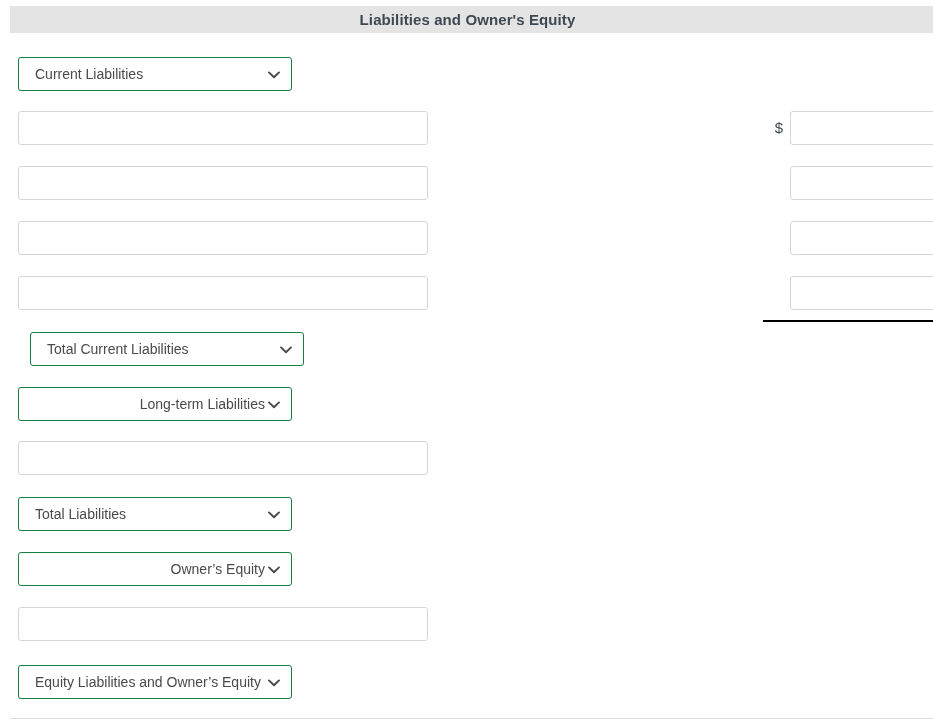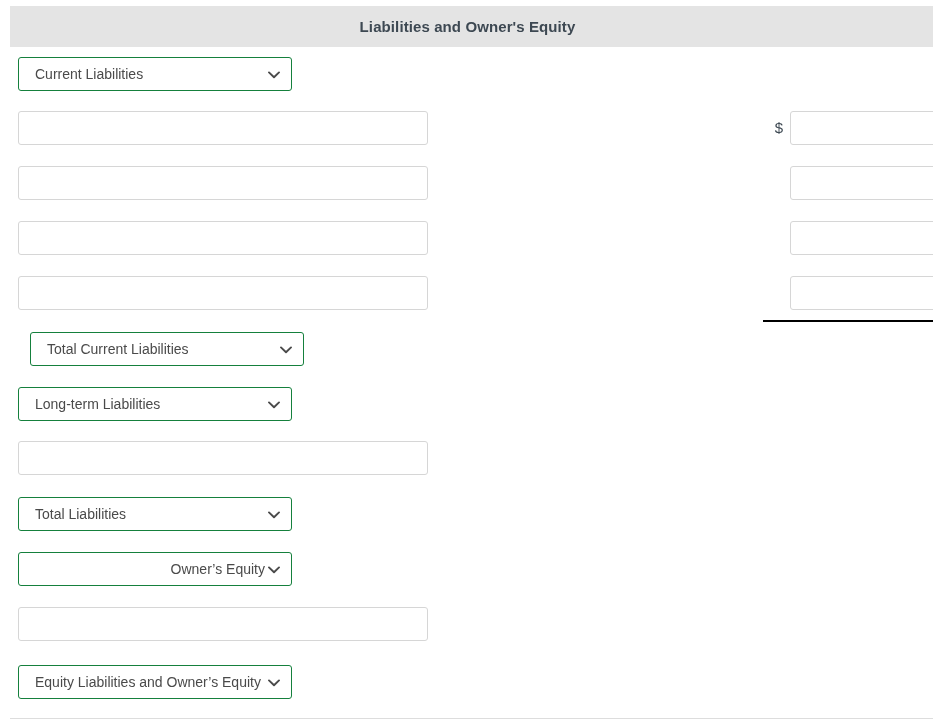--- a/index.html
+++ b/index.html
@@ -19,21 +19,21 @@
     overflow: hidden;
     background: #ffffff;
   }
 
   
   .header-band {
     position: absolute;
     left: 10px;
     top: 6px;
     width: 923px;
-    height: 41px;
+    height: 27px;
     background: #e4e4e4;
     display: flex;
     align-items: center;
     justify-content: center;
   }
   .header-title {
     font-size: 15px;
     font-weight: bold;
     color: #3d4852;
     letter-spacing: 0.1px;
@@ -191,21 +191,21 @@
       <div class="row" style="top: 332px; margin-left: 12px;">
         <div class="acct-select" role="combobox">
           <span class="sel-label">Total Current Liabilities</span>
           <span class="chev">
             <svg width="12" height="8" viewBox="0 0 12 8" aria-hidden="true">
               <path d="M1 1.4 L6 6.2 L11 1.4" fill="none" stroke="#4a4a4a" stroke-width="1.9" stroke-linecap="round" stroke-linejoin="round"></path>
             </svg>
           </span>
         </div>
       </div>
-      <div class="row" style="top: 387px;">
+      <div class="row" style="top: 387px; text-align: right;">
         <div class="acct-select" role="combobox">
           <span class="sel-label">Long-term Liabilities</span>
           <span class="chev">
             <svg width="12" height="8" viewBox="0 0 12 8" aria-hidden="true">
               <path d="M1 1.4 L6 6.2 L11 1.4" fill="none" stroke="#4a4a4a" stroke-width="1.9" stroke-linecap="round" stroke-linejoin="round"></path>
             </svg>
           </span>
         </div>
       </div>
       <div class="row" style="top: 441px;">

